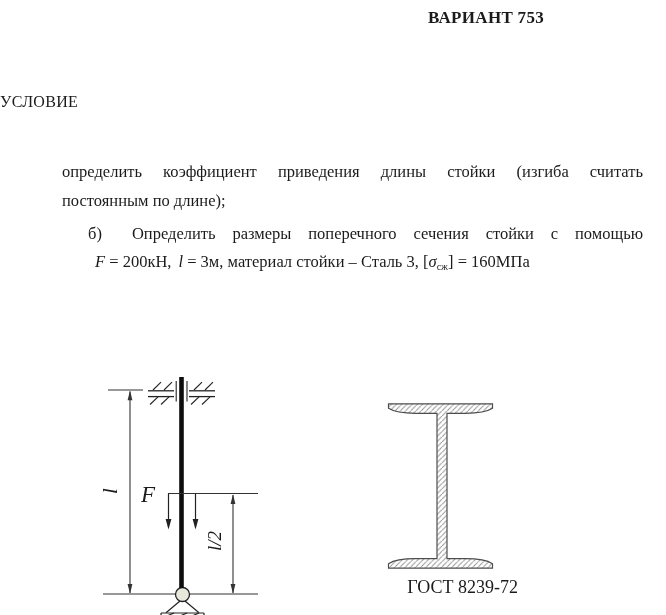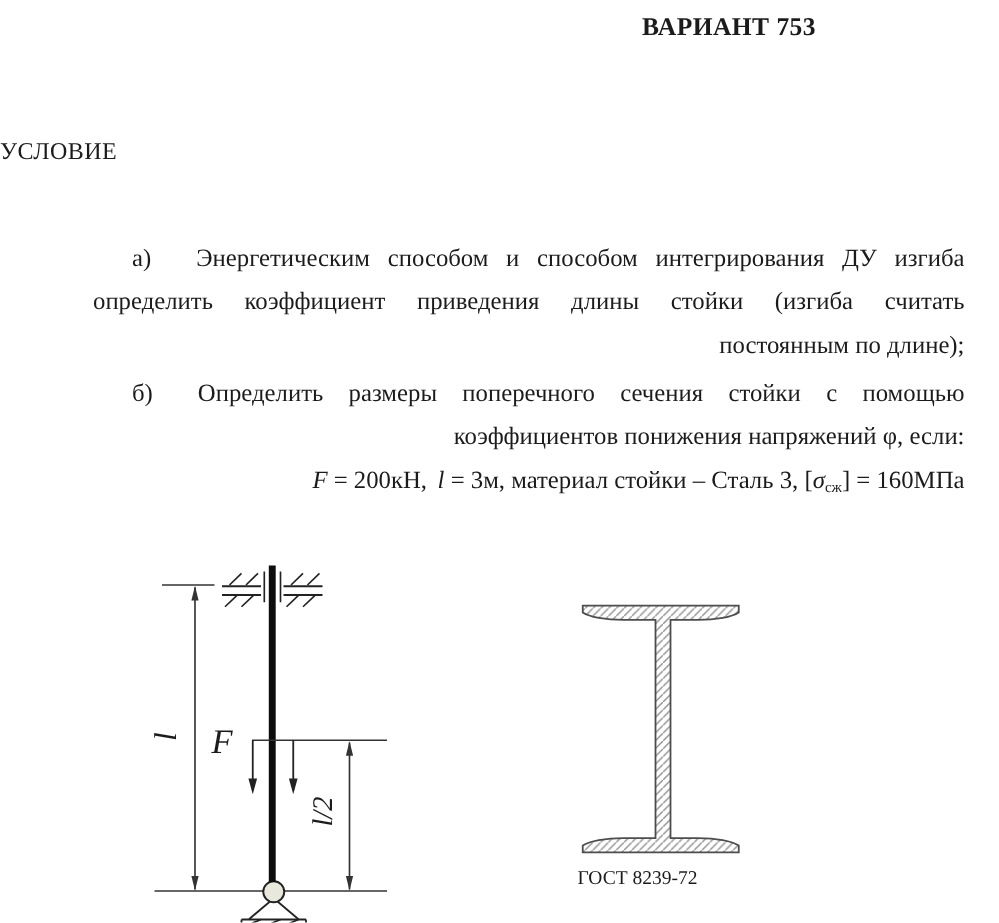--- a/index.html
+++ b/index.html
@@ -14,50 +14,48 @@
   }
   .section-heading{
     position:absolute;top:93px;left:0;width:566px;
     text-align:left;font-size:16px;letter-spacing:.3px;
   }
   .text-block{
     position:absolute;left:62px;top:158px;width:581px;
     font-size:16.5px;line-height:28.8px;
   }
   .jline{text-align:justify;text-align-last:justify;}
-  .plainline{text-align:right;}
+  .plainline{text-align:left;}
   .task-label{display:inline-block;padding-left:26px;margin-right:30px;}
   .task-b{margin-top:4px;}
   .formula-line{margin-top:0;text-indent:33px;}
   .it{font-style:italic;}
   .gap-left{margin-left:7px;}
   .subscr{font-size:10px;vertical-align:-3px;letter-spacing:0;}
   .fig-svg{position:absolute;}
   #column-fig{left:60px;top:370px;}
   #ibeam-fig{left:368px;top:398px;}
   .gost-label{
-    position:absolute;left:350px;top:577px;width:150px;
-    text-align:center;font-size:13px;
+    position:absolute;left:368px;top:577px;width:150px;
+    text-align:right;font-size:18px;
   }
   svg text{font-family:"Liberation Serif", serif;}
 </style>
 </head>
 <body>
 
 <div class="doc-title">ВАРИАНТ 753</div>
 
 <div class="section-heading">УСЛОВИЕ</div>
 
 <div class="text-block">
-  <div class="jline"><span class="task-label">а)</span><span>Энергетическим способом и способом интегрирования ДУ изгиба</span></div>
   <div class="jline">определить коэффициент приведения длины стойки (изгиба считать</div>
   <div class="plainline">постоянным по длине);</div>
 
   <div class="jline task-b"><span class="task-label">б)</span><span>Определить размеры поперечного сечения стойки с помощью</span></div>
-  <div class="plainline">коэффициентов понижения напряжений φ, если:</div>
 
   <div class="plainline formula-line"><span class="it">F</span><span> = 200кН,</span><span class="it gap-left">l</span><span> = 3м, материал стойки – Сталь 3, [</span><span class="it">σ</span><span class="subscr">сж</span><span>] = 160МПа</span></div>
 </div>
 
 <svg id="column-fig" class="fig-svg" width="210" height="245" viewBox="60 370 210 245" xmlns="http://www.w3.org/2000/svg">
 
   <g stroke="#333333" stroke-width="1.1" fill="#333333">
     <line x1="108" y1="390" x2="143" y2="390"></line>
     <line x1="130" y1="391.5" x2="130" y2="593"></line>
     <polygon points="130,390.6 127.6,400.3 132.4,400.3" stroke="none"></polygon>

